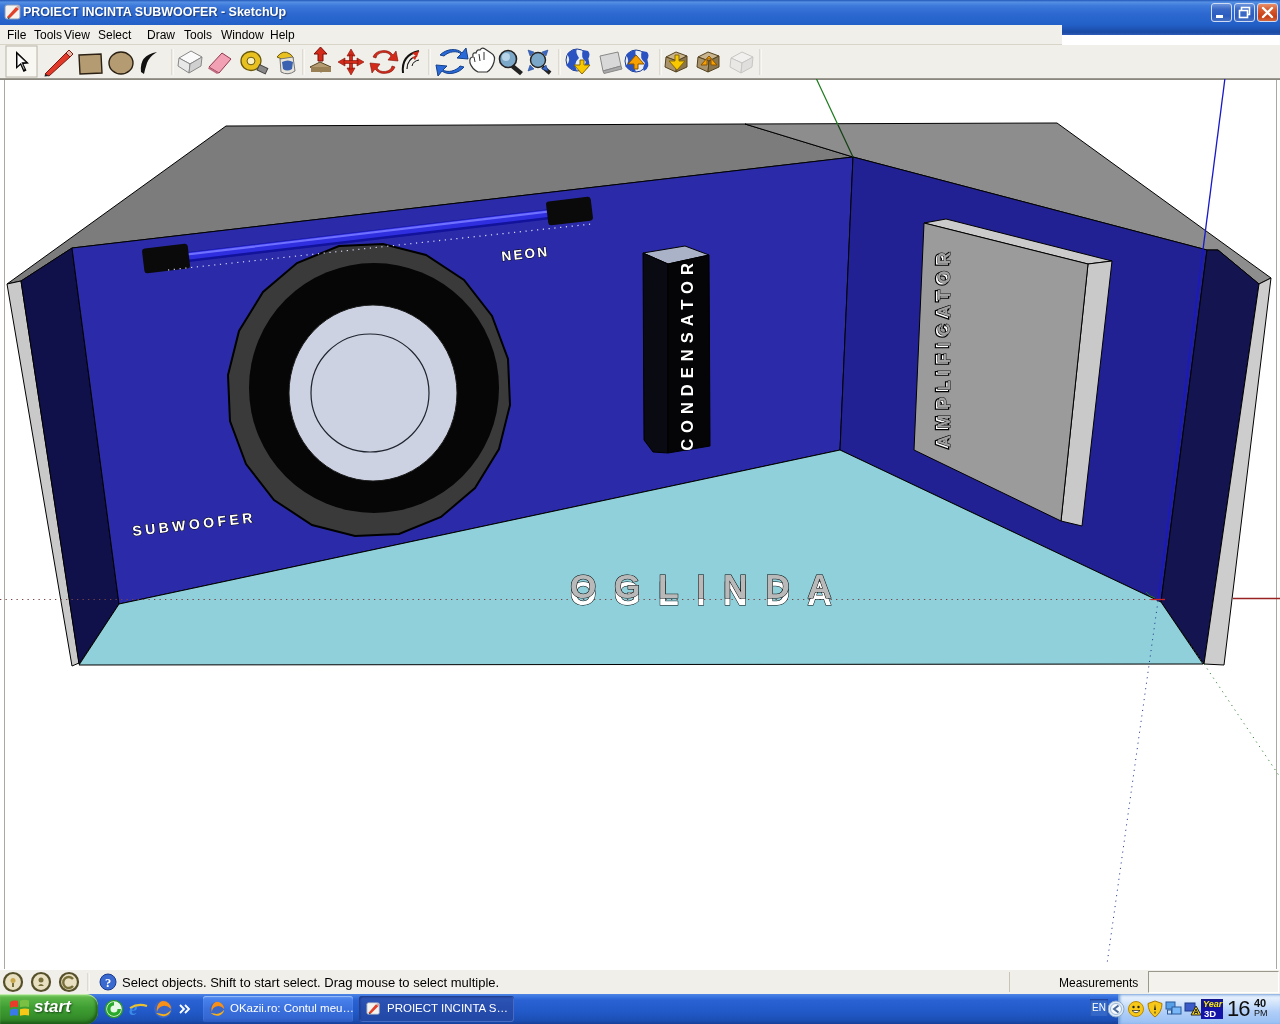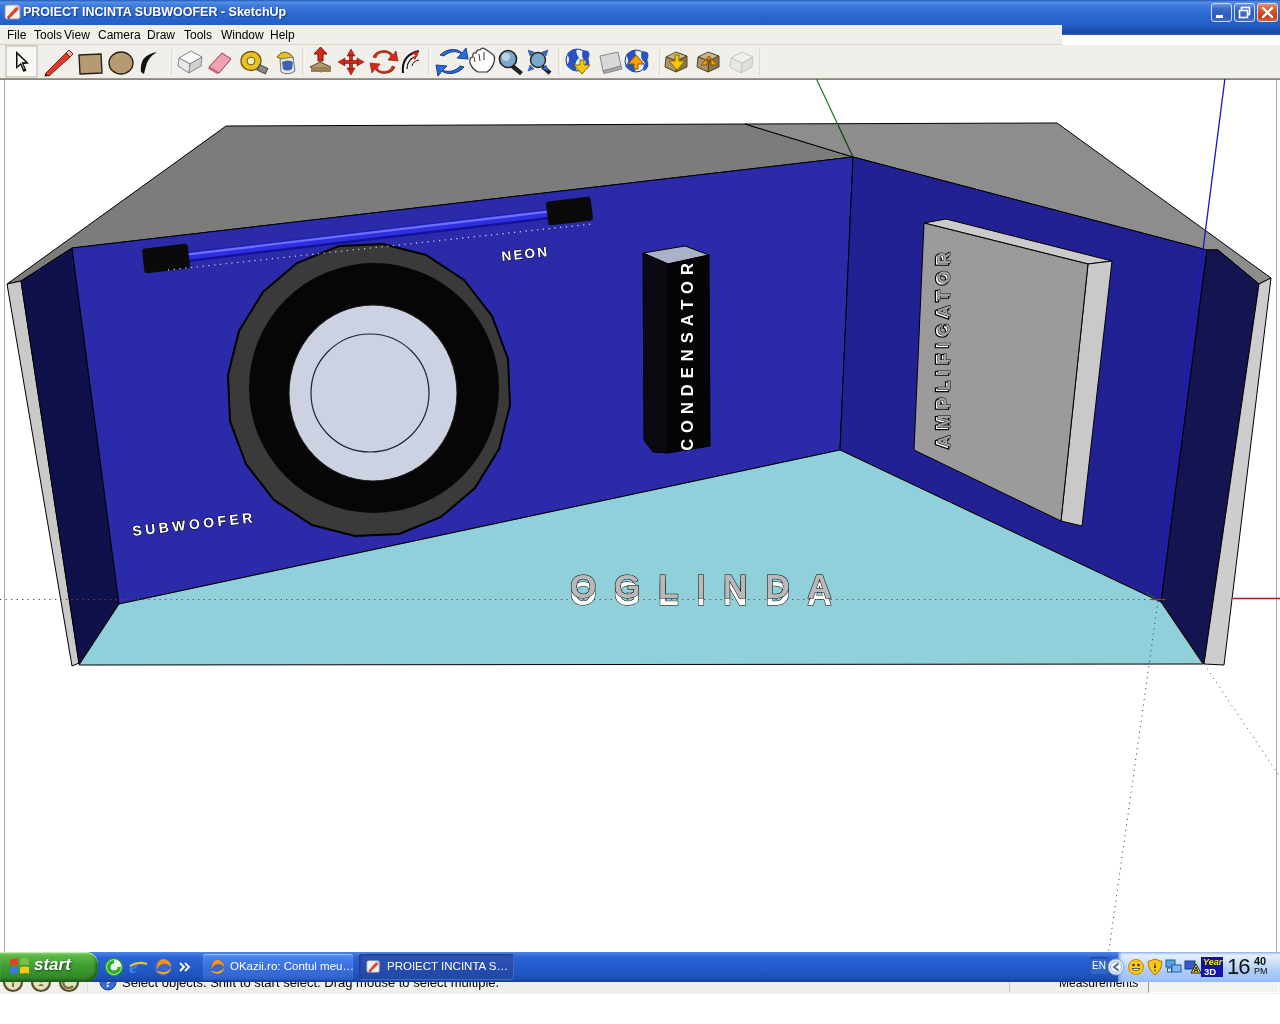--- a/index.html
+++ b/index.html
@@ -8,21 +8,21 @@
 #title .txt{position:absolute;left:23px;top:5px;color:#fff;font-weight:bold;font-size:12.5px;text-shadow:1px 1px 1px #1a3a7a}
 .wbtn{position:absolute;top:3px;width:21px;height:19px;border-radius:3px;border:1px solid #cfdcf3}
 #bmin{left:1211px;background:linear-gradient(180deg,#6f96dd 0%,#3968c5 30%,#2b5bc0 70%,#466fc0 100%)}
 #bmax{left:1234px;background:linear-gradient(180deg,#6f96dd 0%,#3968c5 30%,#2b5bc0 70%,#466fc0 100%)}
 #bclose{left:1257px;background:linear-gradient(180deg,#e8906c 0%,#d85f33 30%,#c73d14 75%,#d2683f 100%)}
 #menu{top:25px;left:0;width:1062px;height:20px;background:#f1efe9;border-bottom:1px solid #d8d4c8;color:#000;font-size:12px}
 #menu span{position:absolute;top:3px}
 #toolbar{top:45px;left:0;width:1280px;height:34px;background:#f1efe9;border-bottom:1px solid #9c9a90}
 #canvas{top:79px;left:0;width:1280px;height:890px;background:#fff}
 #status{top:969px;left:0;width:1280px;height:25px;background:#f1efe9;border-top:1px solid #fff;font-size:13px;color:#000}
-#taskbar{top:952px;left:0;width:1280px;height:30px;background:linear-gradient(180deg,#4e85e4 0%,#3c76e0 8%,#2a62d4 20%,#2159c8 60%,#1c4fb4 88%,#15409a 100%)}
+#taskbar{top:994px;left:0;width:1280px;height:30px;background:linear-gradient(180deg,#4e85e4 0%,#3c76e0 8%,#2a62d4 20%,#2159c8 60%,#1c4fb4 88%,#15409a 100%)}
 </style></head>
 <body>
 <div id="root">
 <div id="title" class="abs">
 <svg class="abs" style="left:4px;top:3px" width="18" height="18" viewBox="0 0 18 18">
         <rect x="1" y="2" width="15" height="14" rx="2" fill="#f6f3ee" stroke="#8899bb"></rect>
         <path d="M3 14 L12 4 L15 6 L6 15 Z" fill="#e0412a"></path>
         <path d="M3 14 L6 15 L4.5 16Z" fill="#222"></path>
         <path d="M12 4 L14 2.5 L16.5 4.5 L15 6Z" fill="#caa"></path>
       </svg>
@@ -35,21 +35,21 @@
           <rect x="4.5" y="6.5" width="8" height="7" fill="#3968c5" stroke="#fff" stroke-width="1.6"></rect>
         </svg></div>
 <div id="bclose" class="wbtn"><svg width="19" height="17">
           <path d="M5 4 L14 13 M14 4 L5 13" stroke="#fff" stroke-width="2.4" stroke-linecap="round"></path>
         </svg></div>
 </div>
 <div id="menu" class="abs">
       <span style="left:7px">File</span>
       <span style="left:34px">Tools</span>
       <span style="left:64px">View</span>
-      <span style="left:98px">Camera</span>
+      <span style="left:98px">Select</span>
       <span style="left:147px">Draw</span>
       <span style="left:184px">Tools</span>
       <span style="left:221px">Window</span>
       <span style="left:270px">Help</span>
     </div>
 <div id="toolbar" class="abs">
 <svg width="1280" height="33" viewBox="0 0 1280 33">
 <rect x="6" y="1" width="31" height="31" fill="#f8f7f2" stroke="#b8b4a8"></rect>
 <path d="M16 6 L16 24 L20.5 20 L23.5 27 L26.5 25.5 L23.5 19 L29 18.5 Z" fill="#000"></path>
         <path d="M17.2 9 L17.2 21.5 L20.8 18.3 L23.9 24.8 L24.9 24.3 L21.8 17.6 L26 17.3 Z" fill="#fff" stroke="#000" stroke-width=".5"></path>

